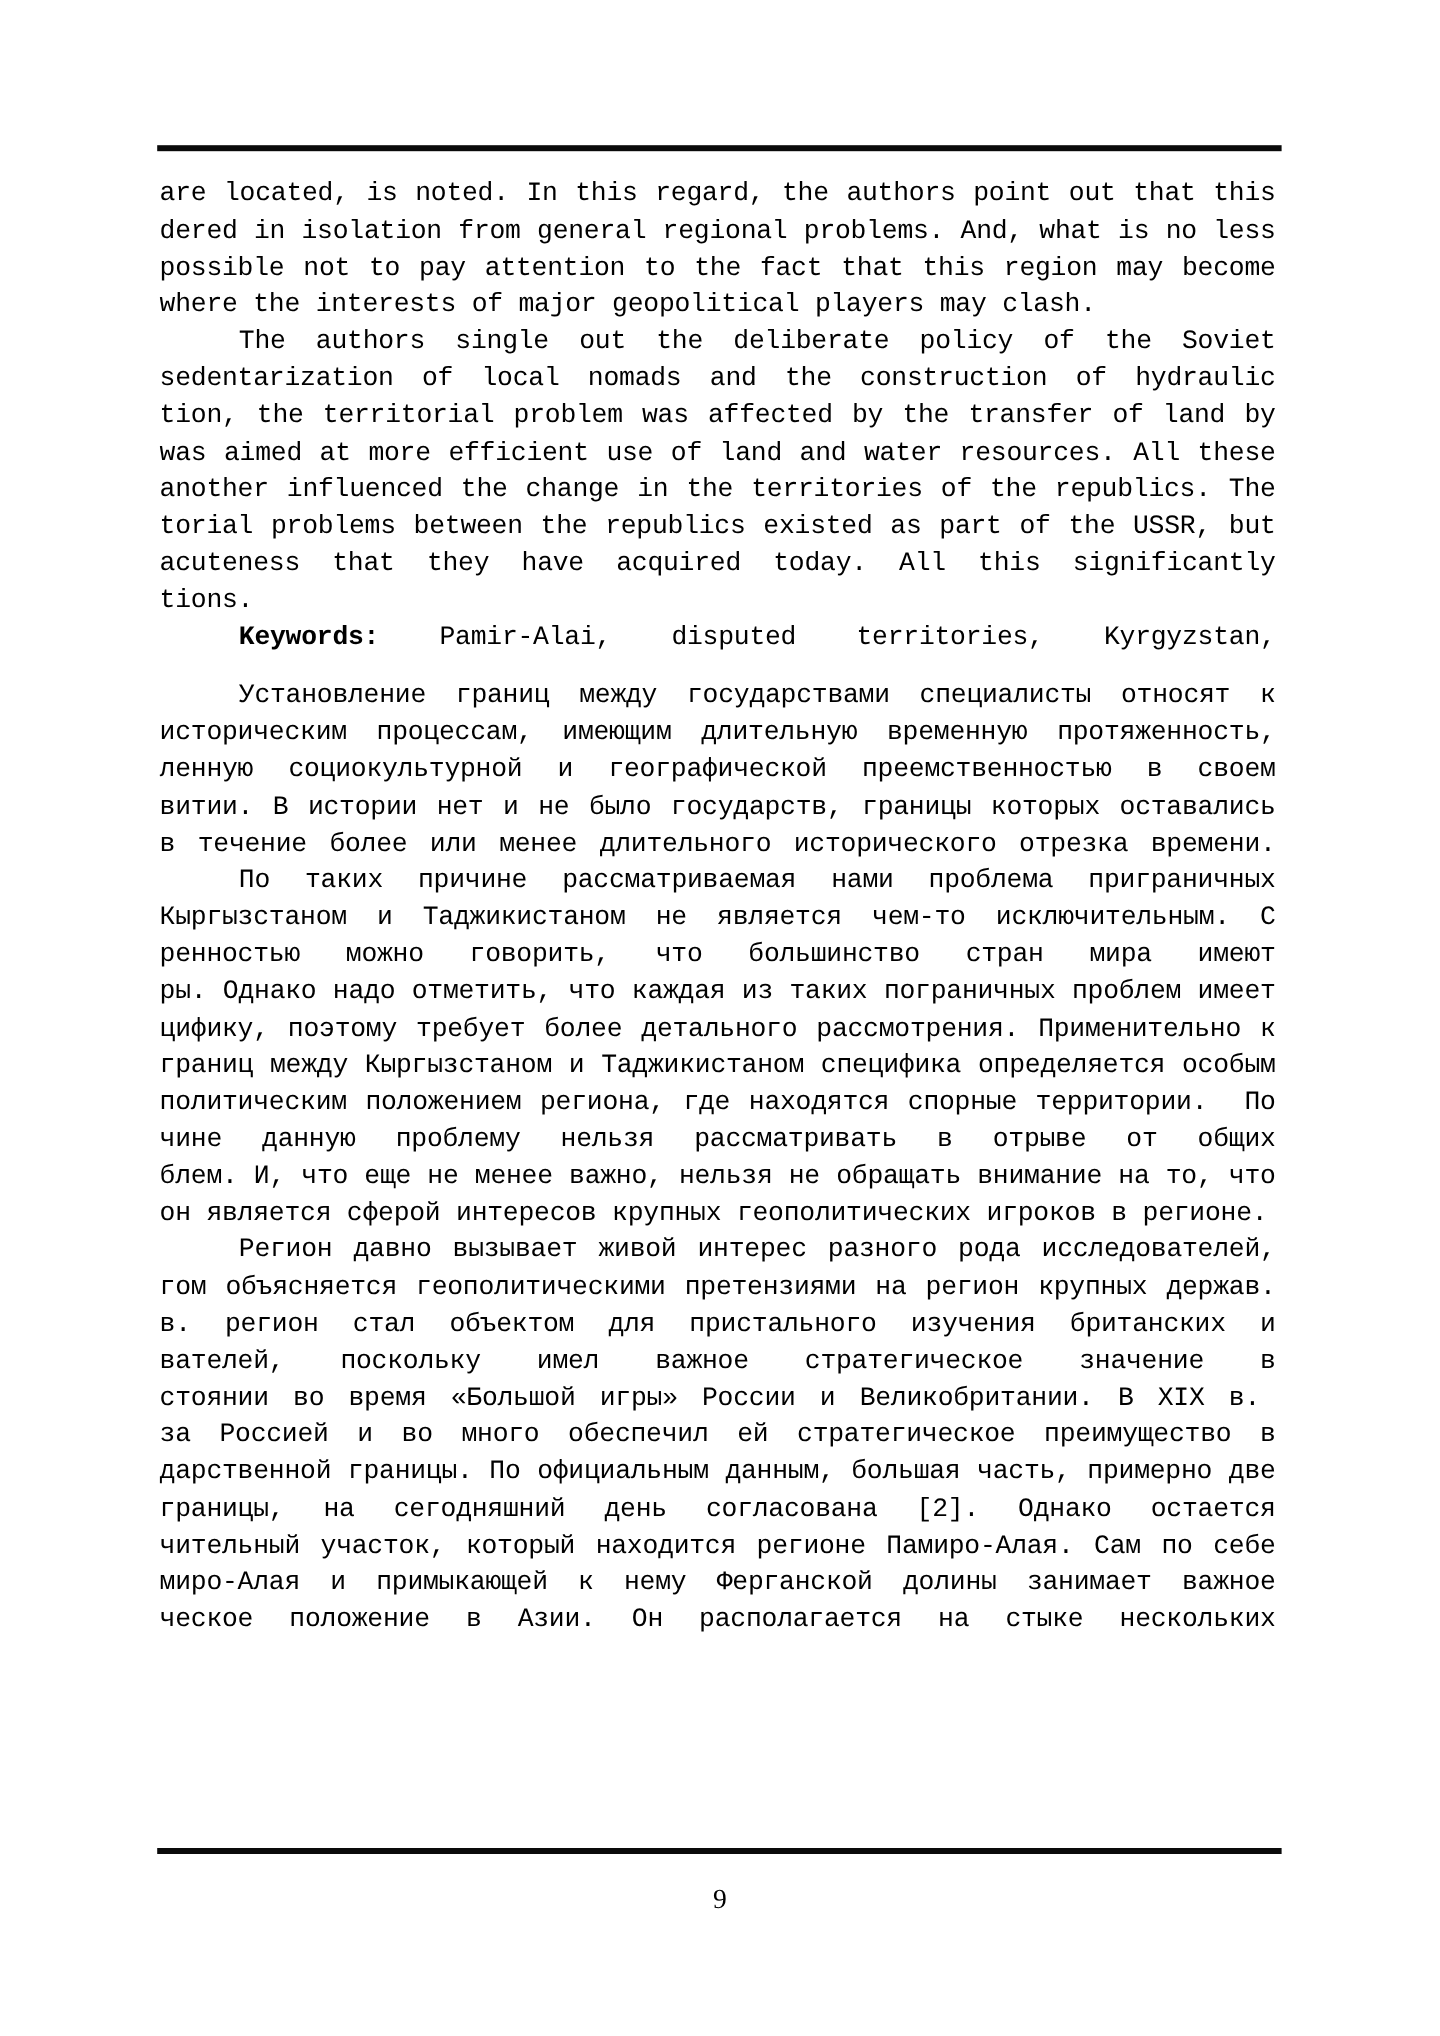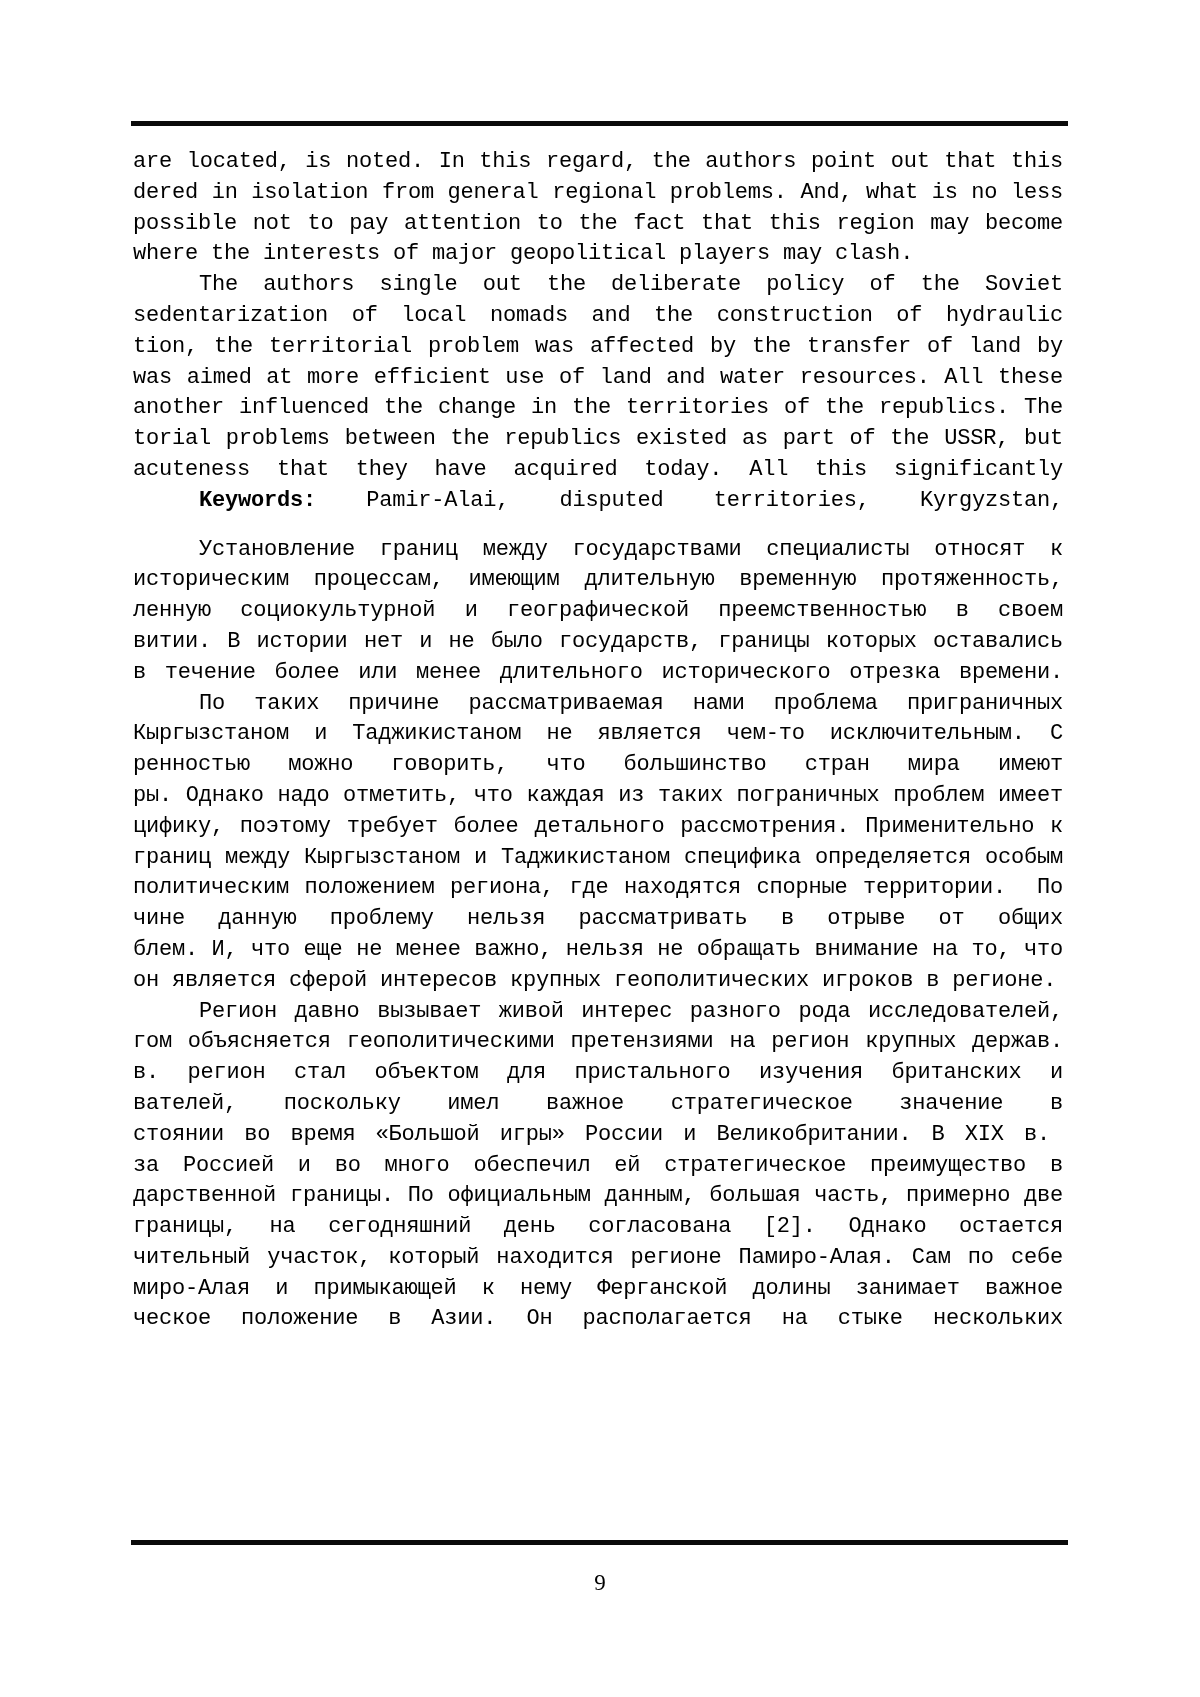--- a/index.html
+++ b/index.html
@@ -66,20 +66,21 @@
         <div class="line last">where the interests of major geopolitical players may clash.</div>
       </div>
       <div class="para">
         <div class="line indent">The authors single out the deliberate policy of the Soviet authorities on the so-called</div>
         <div class="line">sedentarization of local nomads and the construction of hydraulic structures in the region in</div>
         <div class="line">tion, the territorial problem was affected by the transfer of land by economic entities, which</div>
         <div class="line">was aimed at more efficient use of land and water resources. All these factors in one way or</div>
         <div class="line">another influenced the change in the territories of the republics. The authors note that terri-</div>
         <div class="line">torial problems between the republics existed as part of the USSR, but they did not have the</div>
         <div class="line">acuteness that they have acquired today. All this significantly complicates Kyrgyz-Tajik rela-</div>
+        <div class="line last">tions.</div>
       </div>
       <div class="para">
         <div class="line indent last"><b>Keywords: </b>Pamir-Alai, disputed territories, Kyrgyzstan, Tajikistan, territorial changes</div>
       </div>
       <div class="para" style="margin-top: 18px;">
         <div class="line indent">Установление границ между государствами специалисты относят к естественно-</div>
         <div class="line">историческим процессам, имеющим длительную временную протяженность, обуслов-</div>
         <div class="line">ленную социокультурной и географической преемственностью в своем единстве и раз-</div>
         <div class="line">витии. В истории нет и не было государств, границы которых оставались незыблемыми</div>
         <div class="line">в течение более или менее длительного исторического отрезка времени. Процессу из-</div>

